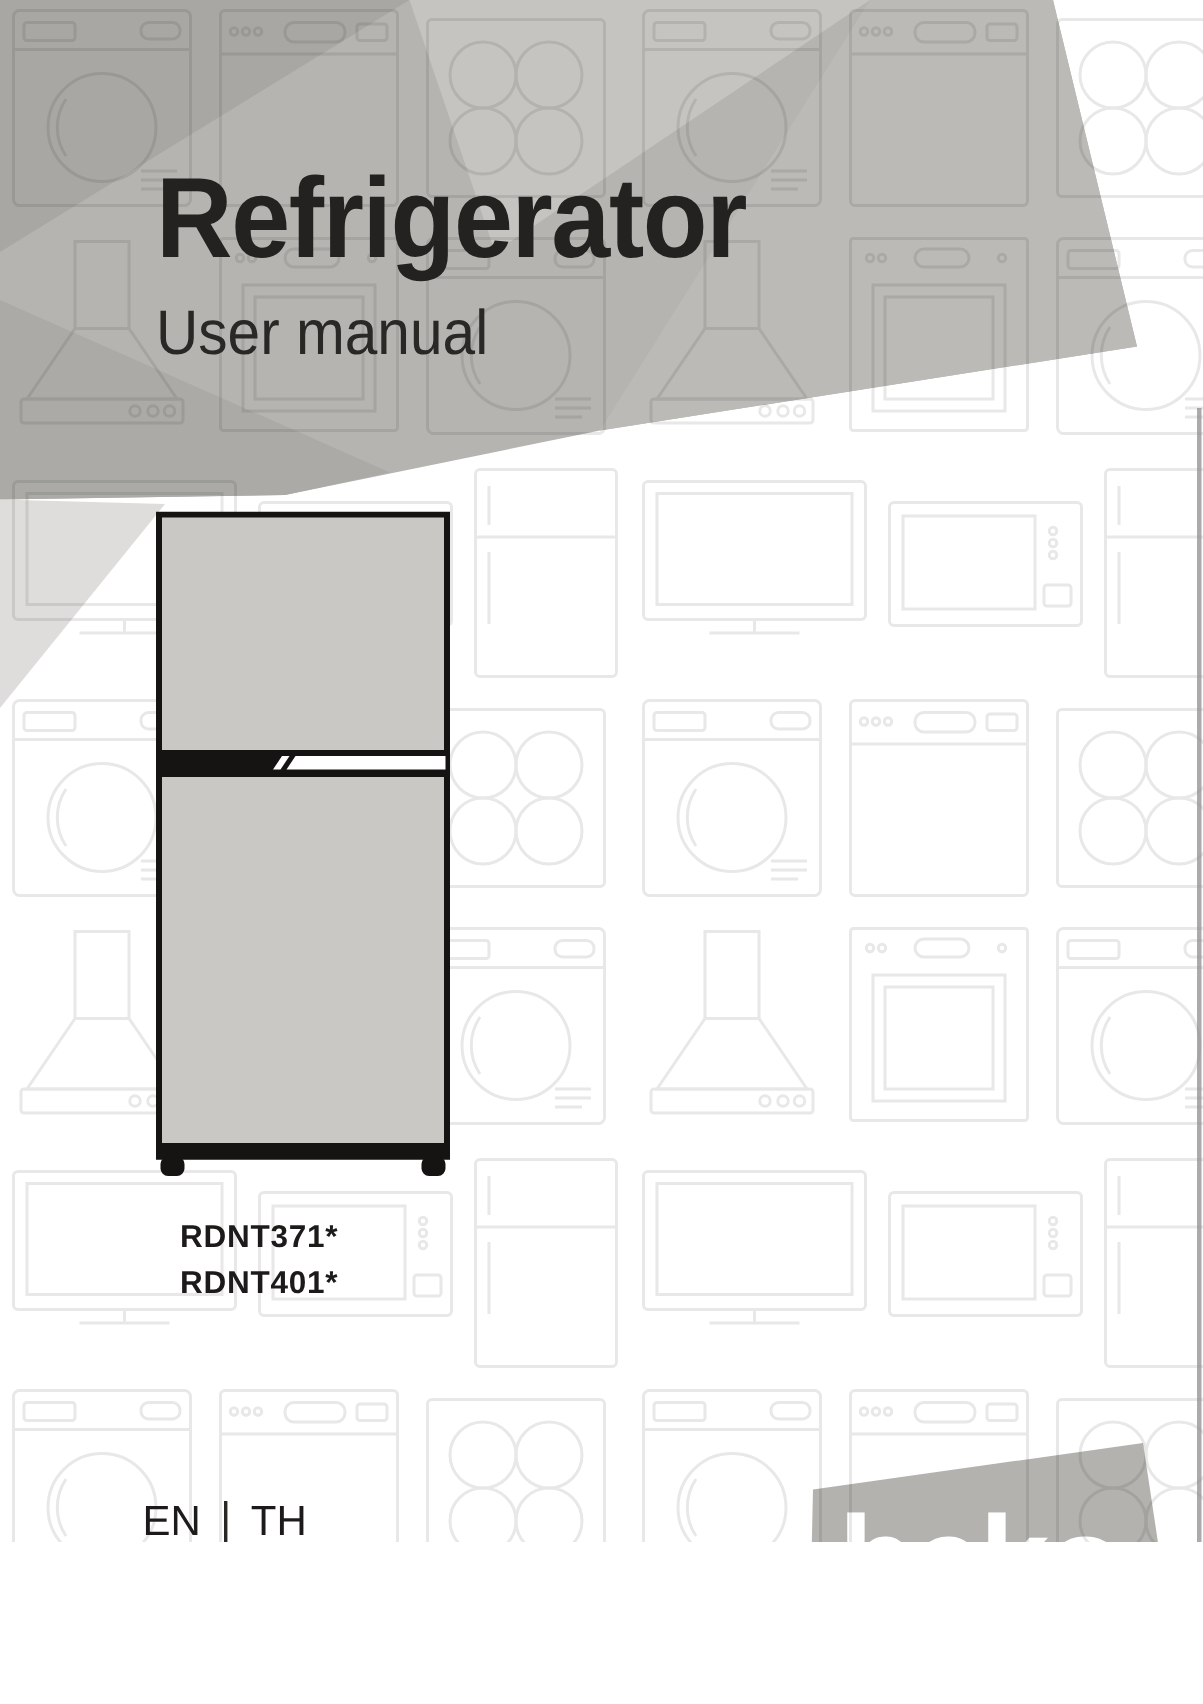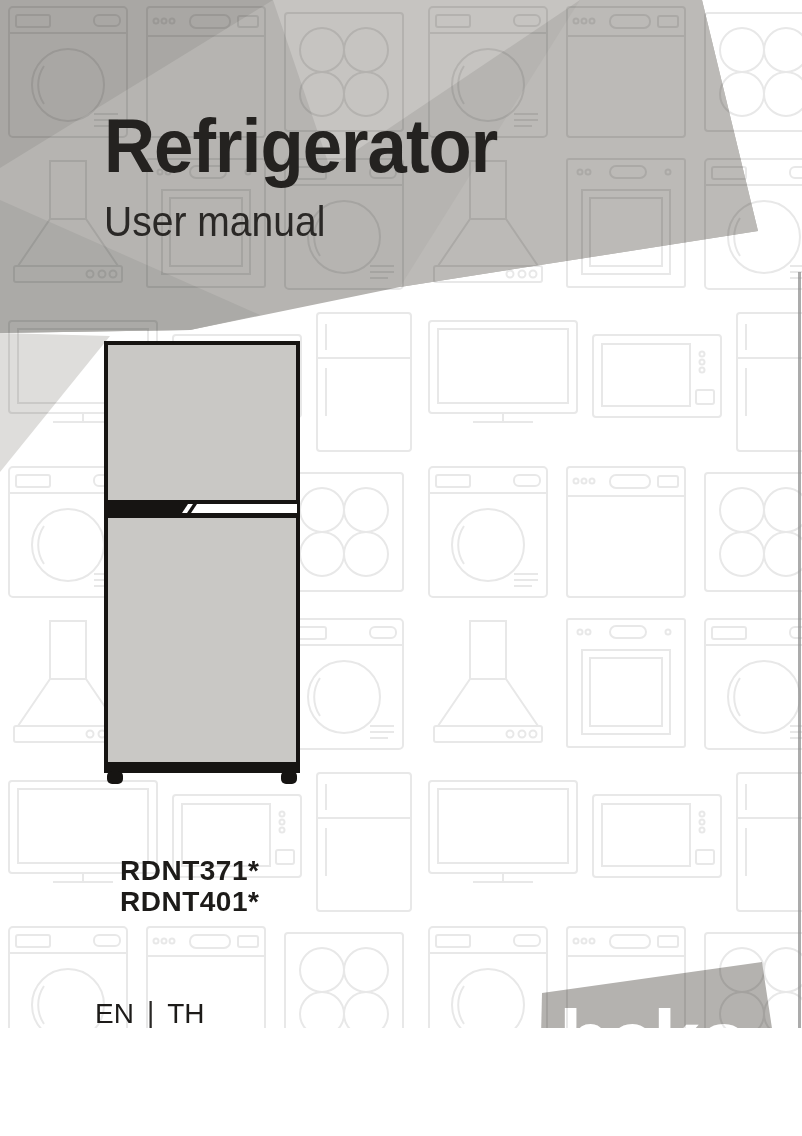--- a/index.html
+++ b/index.html
@@ -33,22 +33,22 @@
     display:inline-block;transform:scaleX(0.93);transform-origin:left center;
   }
   #subtitle{
     left:104px;top:201px;
     font-size:42px;font-weight:400;
     color:#2a2826;line-height:1;
     letter-spacing:0px;white-space:nowrap;
   }
   
   #models{
-    left:120px;top:855px;
-    font-size:28px;font-weight:700;
+    left:120px;top:809px;
+    font-size:21px;font-weight:700;
     color:#1d1b19;line-height:31px;
     letter-spacing:0.5px;
   }
   
   #languages{
     left:95px;top:999px;
     font-size:28px;font-weight:400;
     color:#1d1b19;line-height:1.1;
     display:flex;align-items:flex-start;gap:13px;
   }

